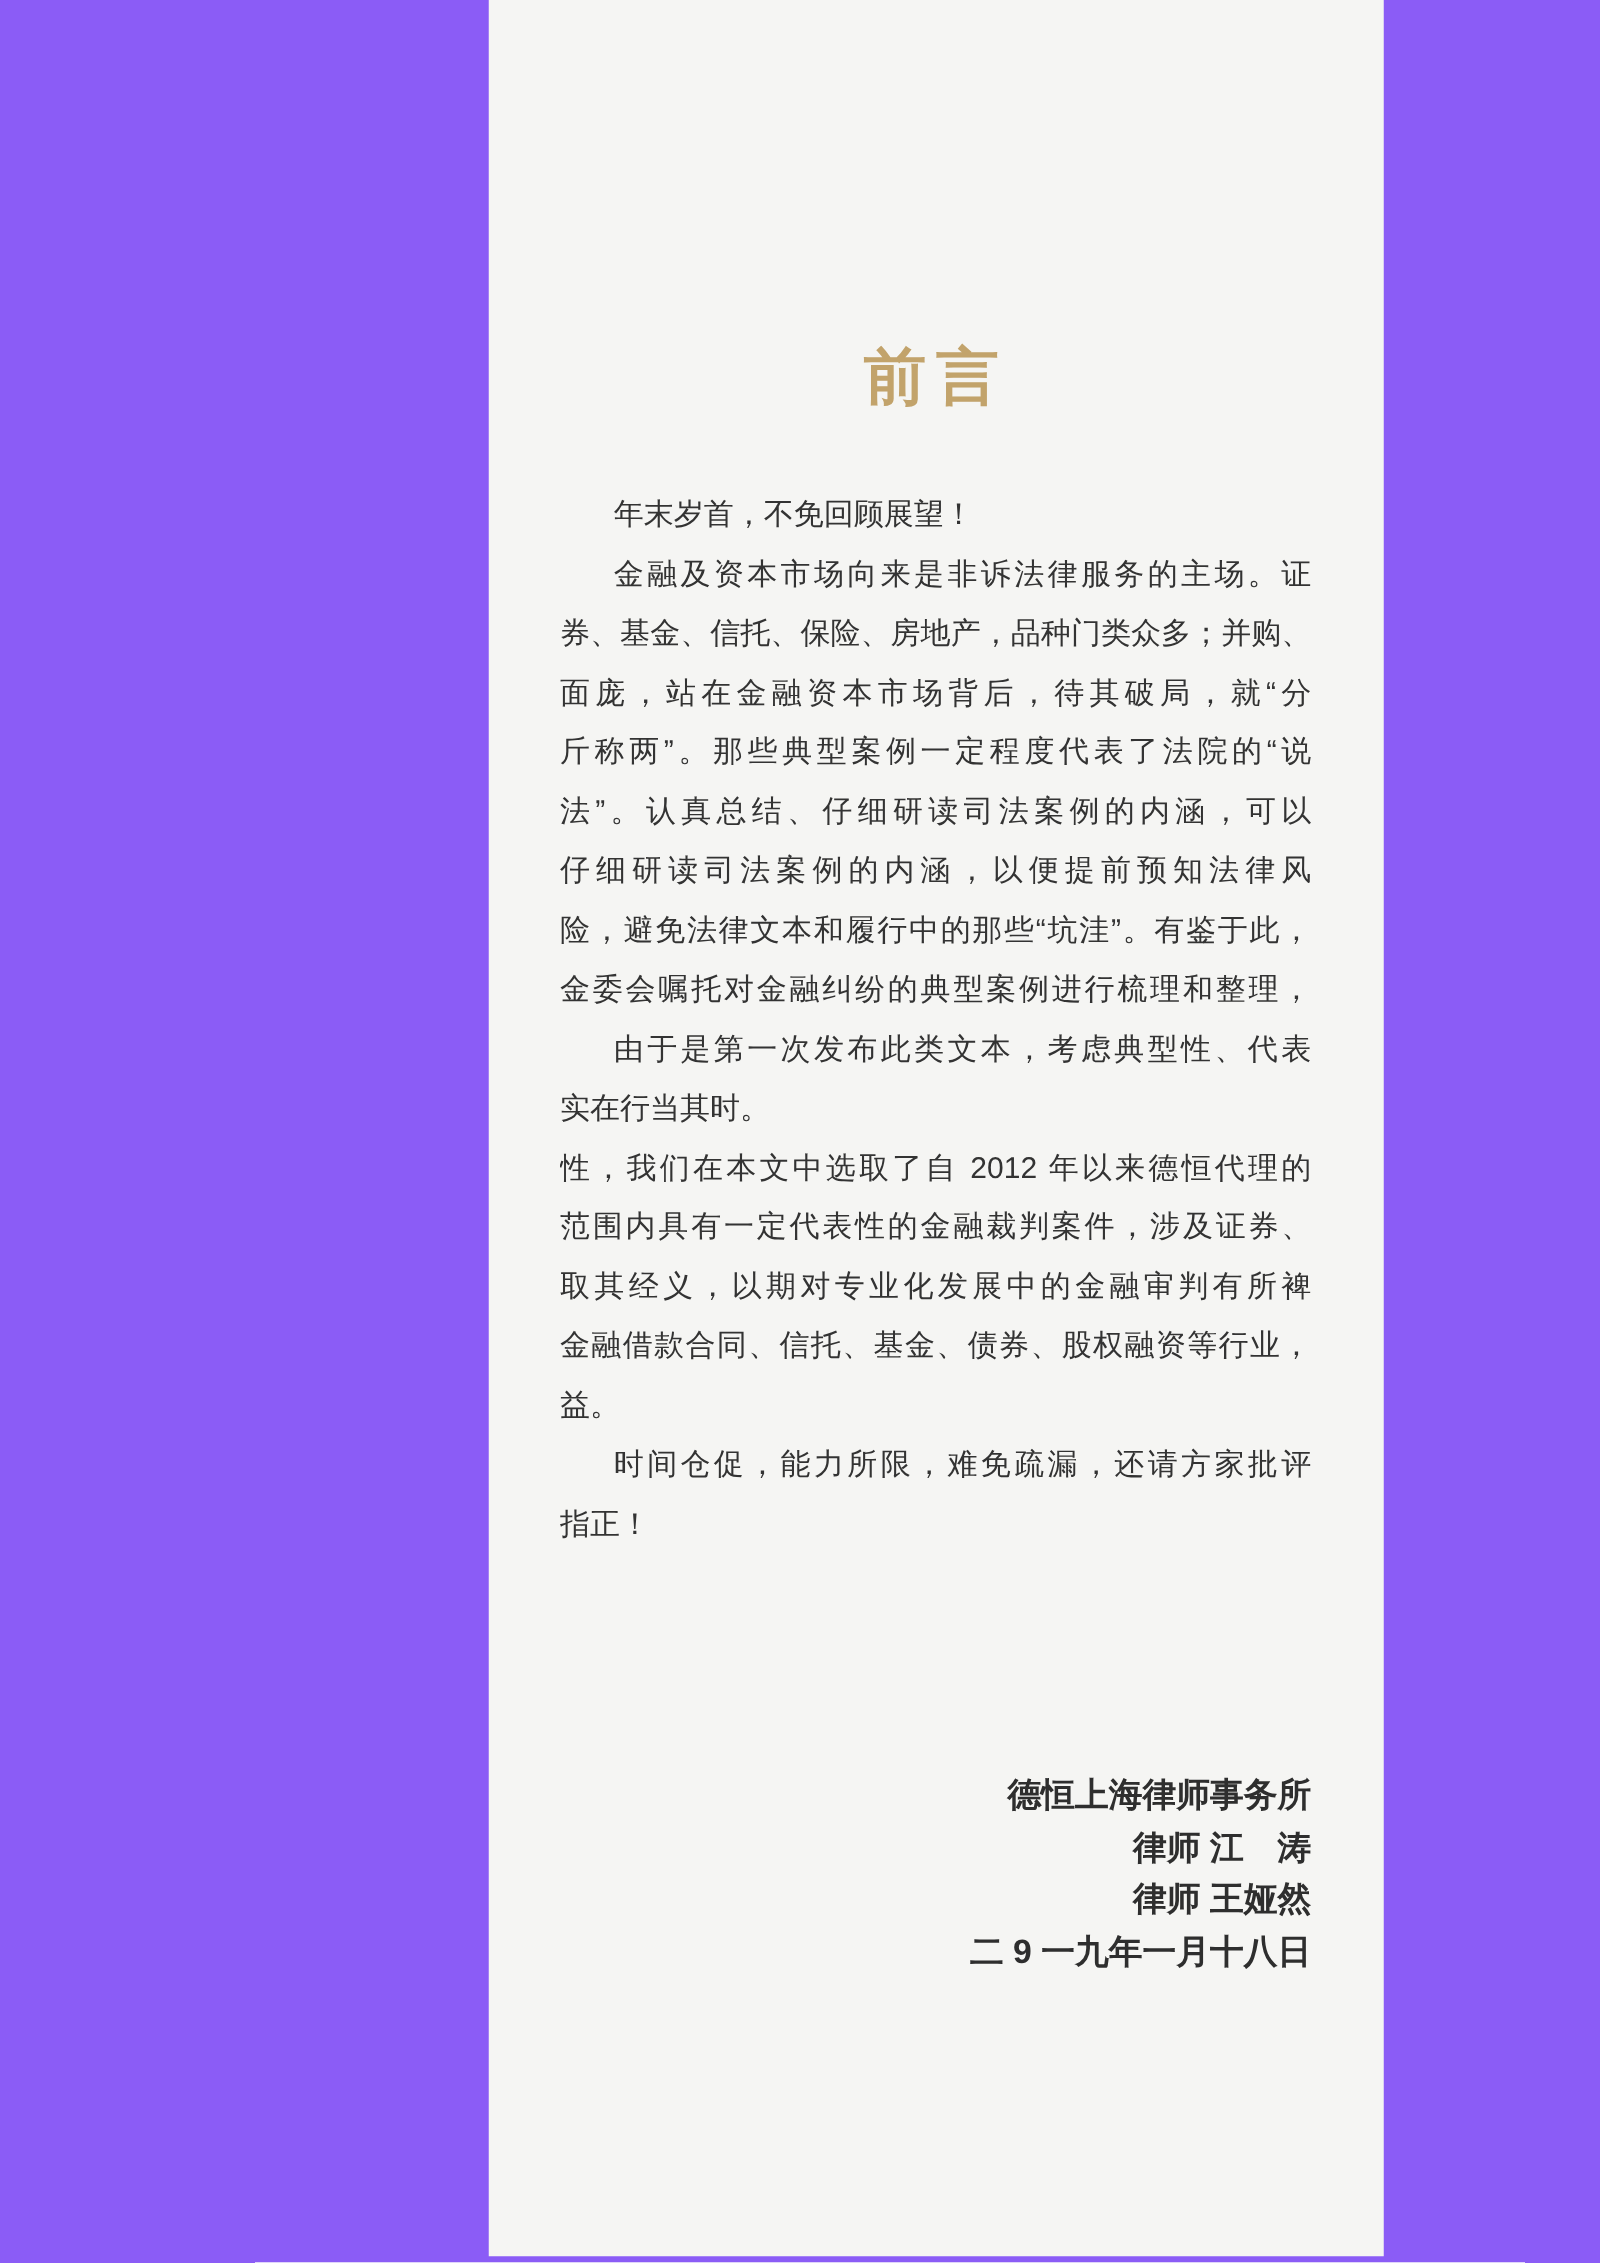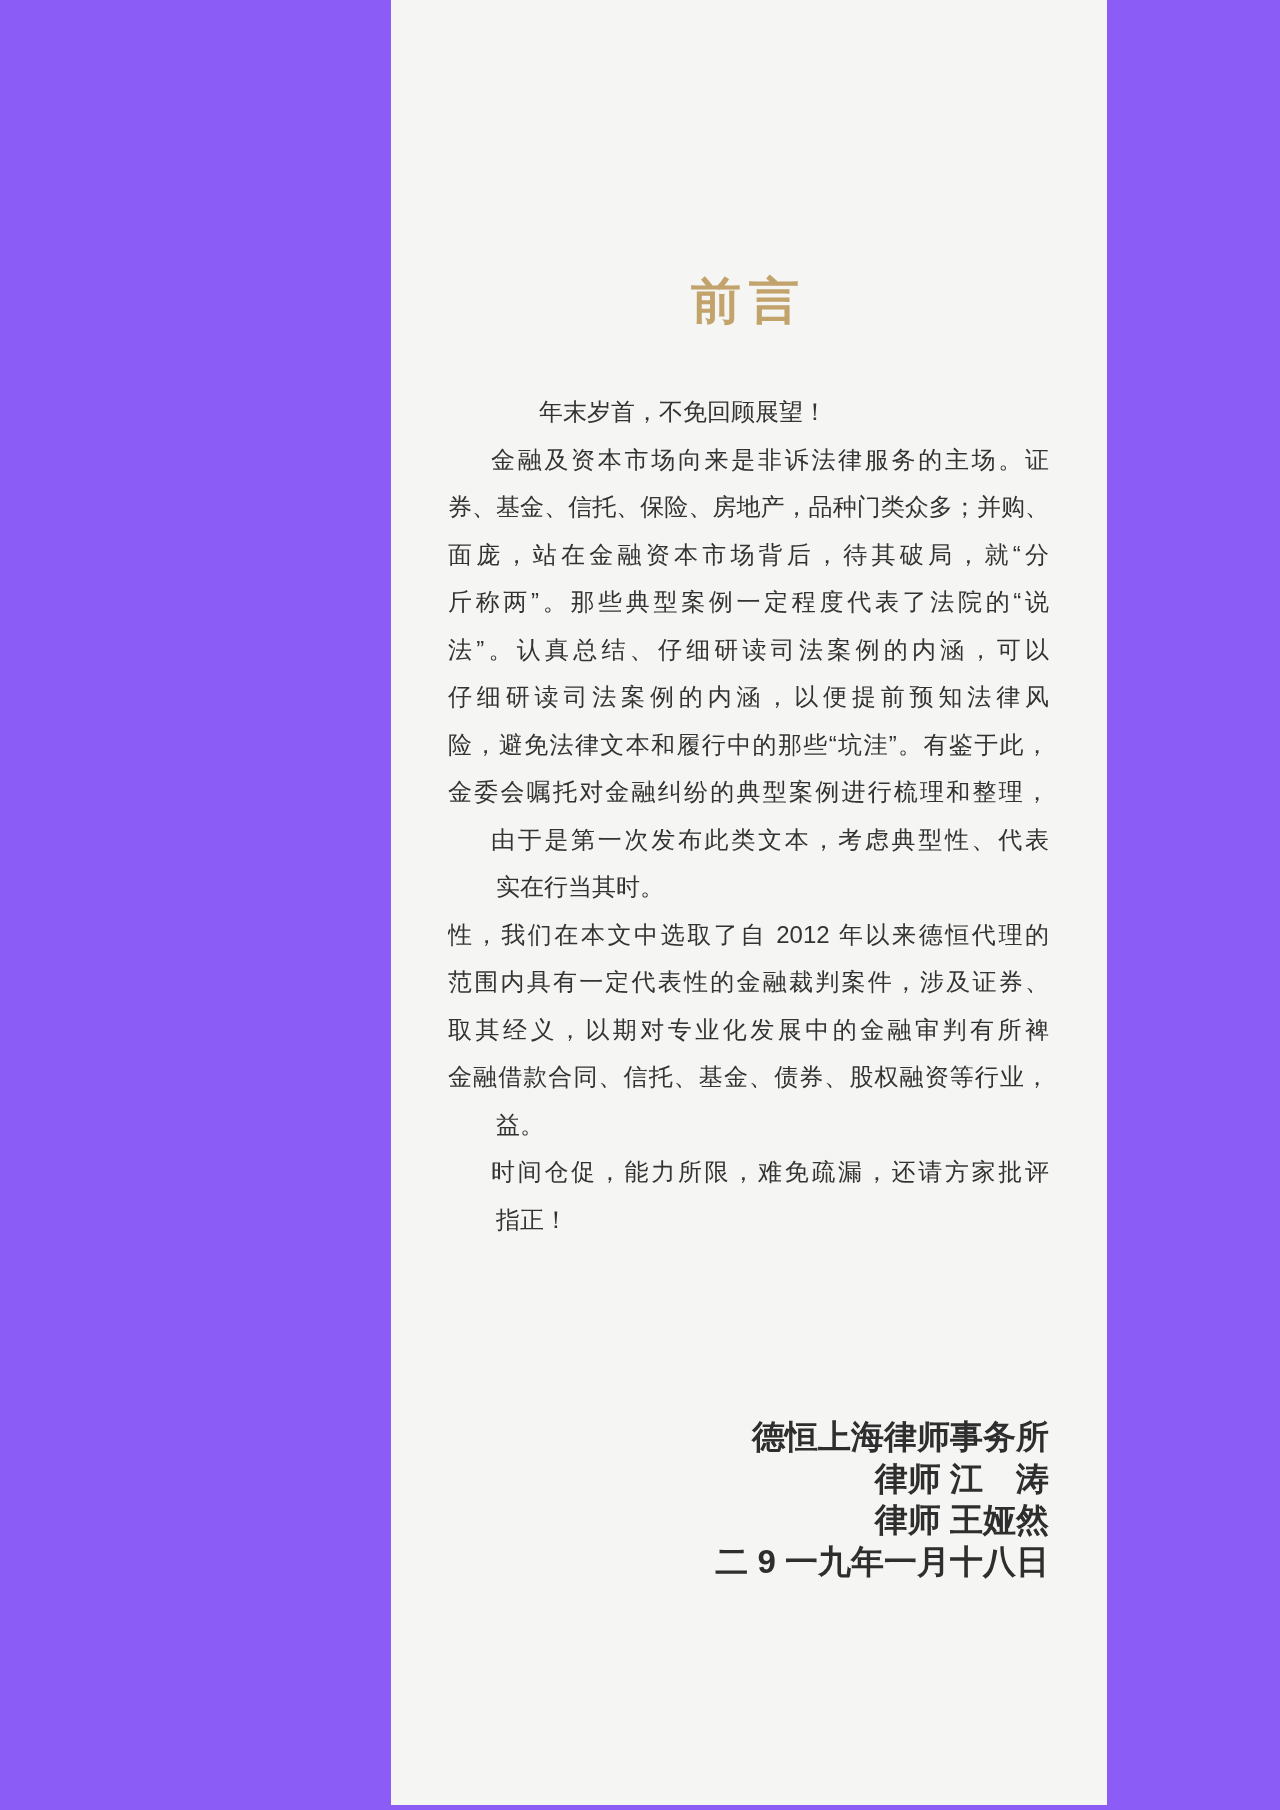--- a/index.html
+++ b/index.html
@@ -52,35 +52,34 @@
     text-align-last:justify;
     white-space:nowrap;
     overflow:hidden;
   }
   .line.indent{
     padding-left:43px;
   }
   .line.last{
     text-align:left;
     text-align-last:left;
-    margin-left:48px;
   }
   .signature{
     position:absolute;
     top:1416px;
     left:57px;
     width:601px;
     text-align:right;
     color:#2e2e2e;
     font-weight:bold;
   }
   .sig-line{
     height:41.5px;
     line-height:41.5px;
-    font-size:33px;
+    font-size:27px;
     white-space:nowrap;
   }
 </style>
 </head>
 <body>
 
 <div class="screen">
   <div class="page">
 
     <div class="doc-title">前言</div>

